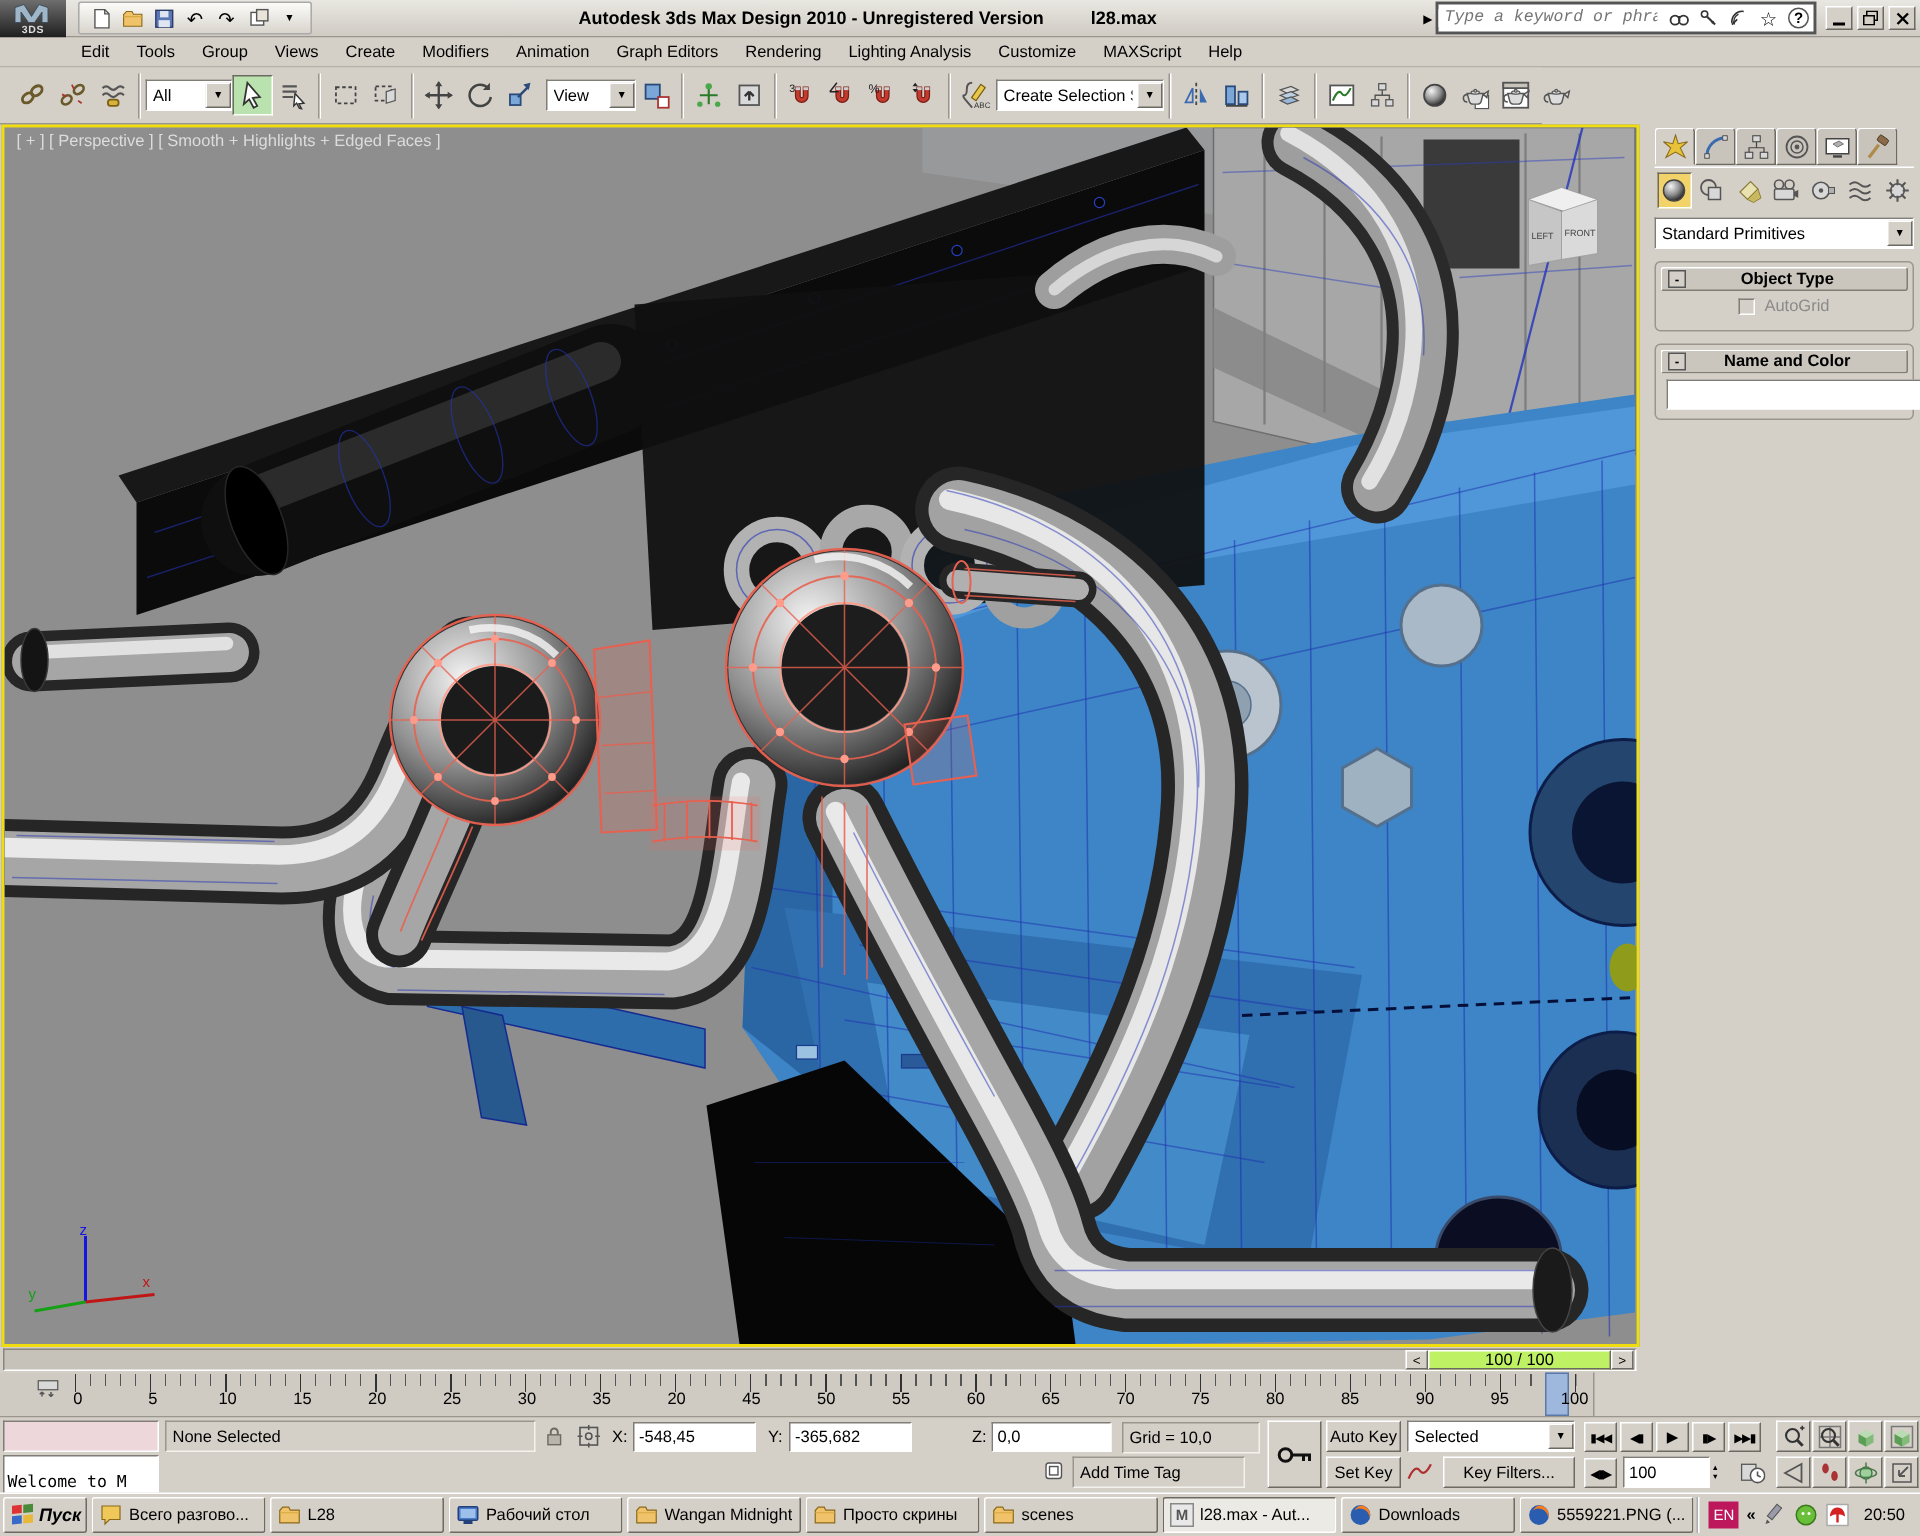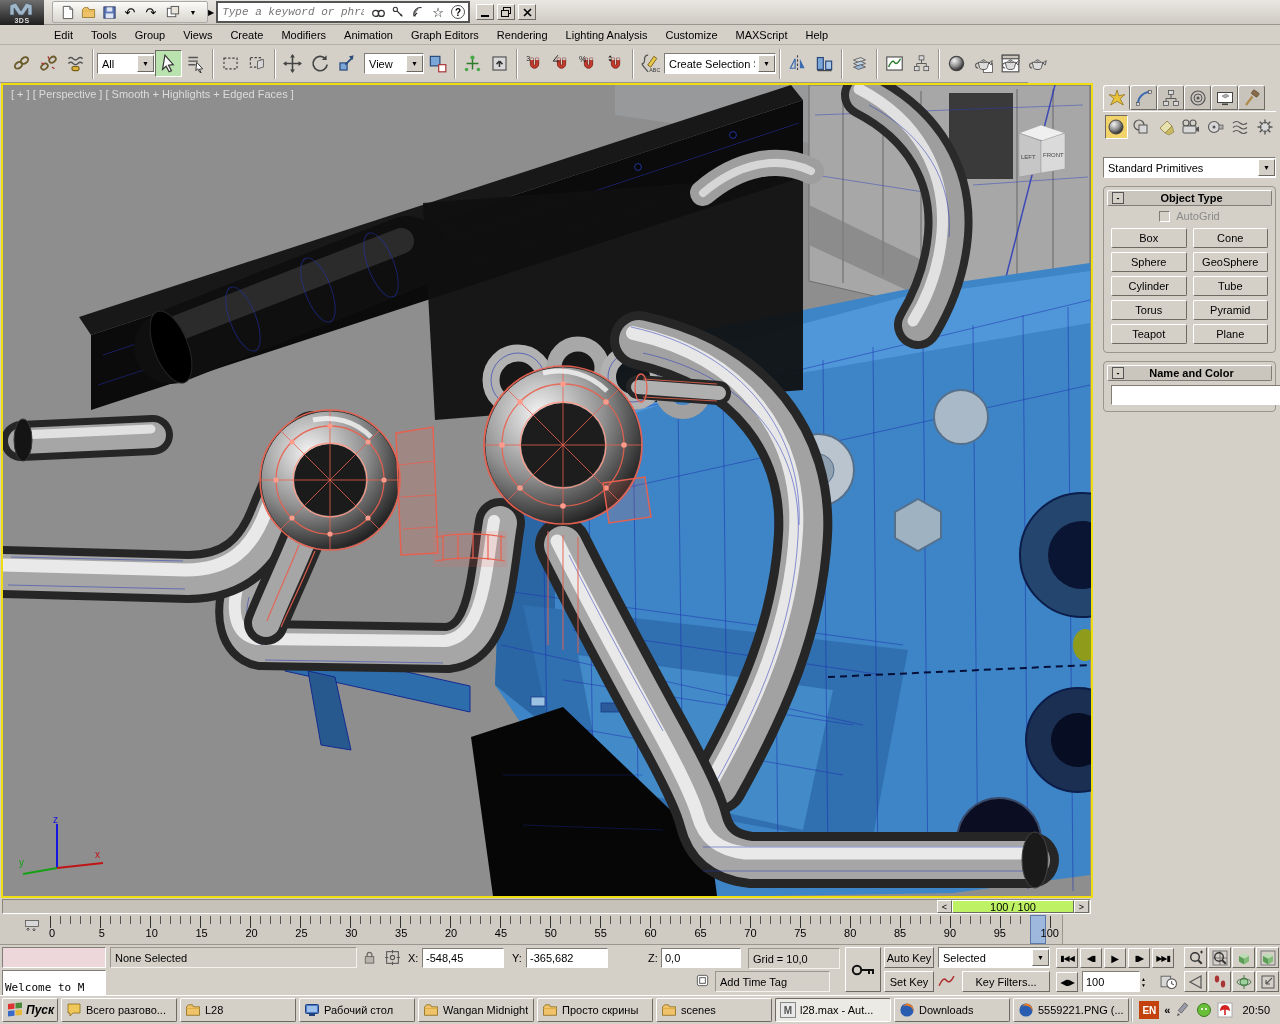--- a/index.html
+++ b/index.html
@@ -85,21 +85,21 @@
   .sbtn{background:#d4d0c8;border:1px solid;border-color:#fff #6d6a63 #6d6a63 #fff;display:flex;align-items:center;justify-content:center;position:absolute;font-size:11px}
   .pb{width:22px;height:20px;font-size:8px;letter-spacing:-1px}
   .nav{width:23px;height:21px}
   
   #taskbar{position:absolute;left:0;top:995px;width:1280px;height:29px;background:#d4d0c8;border-top:1px solid #fff;display:flex;align-items:center;padding:0 2px}
   #startbtn{width:56px;height:24px;display:flex;align-items:center;gap:3px;padding-left:4px;font-weight:bold;font-style:italic;font-size:12px;background:#d4d0c8;border:1px solid;border-color:#fff #6d6a63 #6d6a63 #fff;border-radius:2px}
   .task{width:116px;height:24px;margin-left:3px;display:flex;align-items:center;gap:4px;padding:0 4px;background:#d4d0c8;border:1px solid;border-color:#fff #6d6a63 #6d6a63 #fff;border-radius:2px;overflow:hidden;white-space:nowrap}
   .task.active{background:#eceae4;border-color:#6d6a63 #fff #fff #6d6a63}
   .task .tlabel{overflow:hidden;text-overflow:ellipsis}
   #tray{margin-left:auto;display:flex;align-items:center;gap:5px;height:24px;border-left:2px groove #fff;padding-left:6px;padding-right:8px}
-  #lang{width:20px;height:18px;background:#c2410c;color:#fff;display:flex;align-items:center;justify-content:center;font-size:10px;font-weight:bold}
+  #lang{width:20px;height:18px;background:#be185d;color:#fff;display:flex;align-items:center;justify-content:center;font-size:10px;font-weight:normal}
   .trayic{width:16px;height:16px}
   #clock{font-size:11px;margin-left:4px}
   .mono{font-family:"DejaVu Sans Mono",monospace}
 </style>
 </head>
 <body>
 
 <svg width="0" height="0" style="position:absolute">
   <defs>
     <radialGradient id="chromeRad" cx="35%" cy="30%" r="75%">
@@ -168,20 +168,24 @@
     <span class="qi" style="font-size:13px">↶</span>
     <span class="qi" style="font-size:13px">↷</span>
     <span class="qi">
         <svg viewBox="0 0 16 16" width="15" height="15">
           <rect x="2.5" y="3.5" width="9" height="9" fill="#fff" stroke="#555"></rect>
           <rect x="6.5" y="1.5" width="8" height="8" fill="#e8e4da" stroke="#555"></rect>
         </svg>
       </span>
     <span class="qi" style="font-size:7px">▼</span>
   </div>
+  <div id="titletext">
+    <span>Autodesk 3ds Max Design 2010  - Unregistered Version</span>
+    <span class="fname">l28.max</span>
+  </div>
   <span style="font-size:8px;margin-right:2px">▶</span>
   <div id="searchwrap">
     <input placeholder="Type a keyword or phrase" style="">
     <span class="sic">
         <svg viewBox="0 0 16 16" width="15" height="15">
           <circle cx="5" cy="9" r="3.2" fill="none" stroke="#333" stroke-width="1.3"></circle>
           <circle cx="11" cy="9" r="3.2" fill="none" stroke="#333" stroke-width="1.3"></circle>
           <path d="M6.5 6.5h3" stroke="#333"></path>
         </svg>
       </span>
@@ -709,45 +713,33 @@
             <path d="M2 5q3.5-3 7 0t7 0M2 9.5q3.5-3 7 0t7 0M2 14q3.5-3 7 0t7 0" fill="none" stroke="#555" stroke-width="1.2"></path>
           </svg>
         </span>
       <span class="pcat">
           <svg width="18" height="18" viewBox="0 0 18 18">
             <circle cx="9" cy="9" r="4.5" fill="#d8d8d8" stroke="#555" stroke-width="1.1"></circle>
             <path d="M9 1.5v4M9 12.5v4M1.5 9h4M12.5 9h4M3.7 3.7l2.8 2.8M11.5 11.5l2.8 2.8M14.3 3.7l-2.8 2.8M6.5 11.5l-2.8 2.8" stroke="#555" stroke-width="1.4"></path>
           </svg>
         </span>
     </div>
-    <div class="dd" style="margin-top:16px;height:21px">
+    <div class="dd" style="margin-top:4px;height:21px">
       <span class="ddtxt">Standard Primitives</span>
       <span class="arr">▼</span>
     </div>
 
     <div class="rollout">
       <div class="rhead">
         <span class="minus">-</span>
         <span class="rtitle">Object Type</span>
       </div>
       <div class="agrow">
         <span class="cb"></span>
         <span>AutoGrid</span>
-      </div>
-      <div class="otgrid">
-        <div class="otbtn">Box</div>
-        <div class="otbtn">Cone</div>
-        <div class="otbtn">Sphere</div>
-        <div class="otbtn">GeoSphere</div>
-        <div class="otbtn">Cylinder</div>
-        <div class="otbtn">Tube</div>
-        <div class="otbtn">Torus</div>
-        <div class="otbtn">Pyramid</div>
-        <div class="otbtn">Teapot</div>
-        <div class="otbtn">Plane</div>
       </div>
     </div>
 
     <div class="rollout">
       <div class="rhead">
         <span class="minus">-</span>
         <span class="rtitle">Name and Color</span>
       </div>
       <div class="ncrow">
         <input style="">

